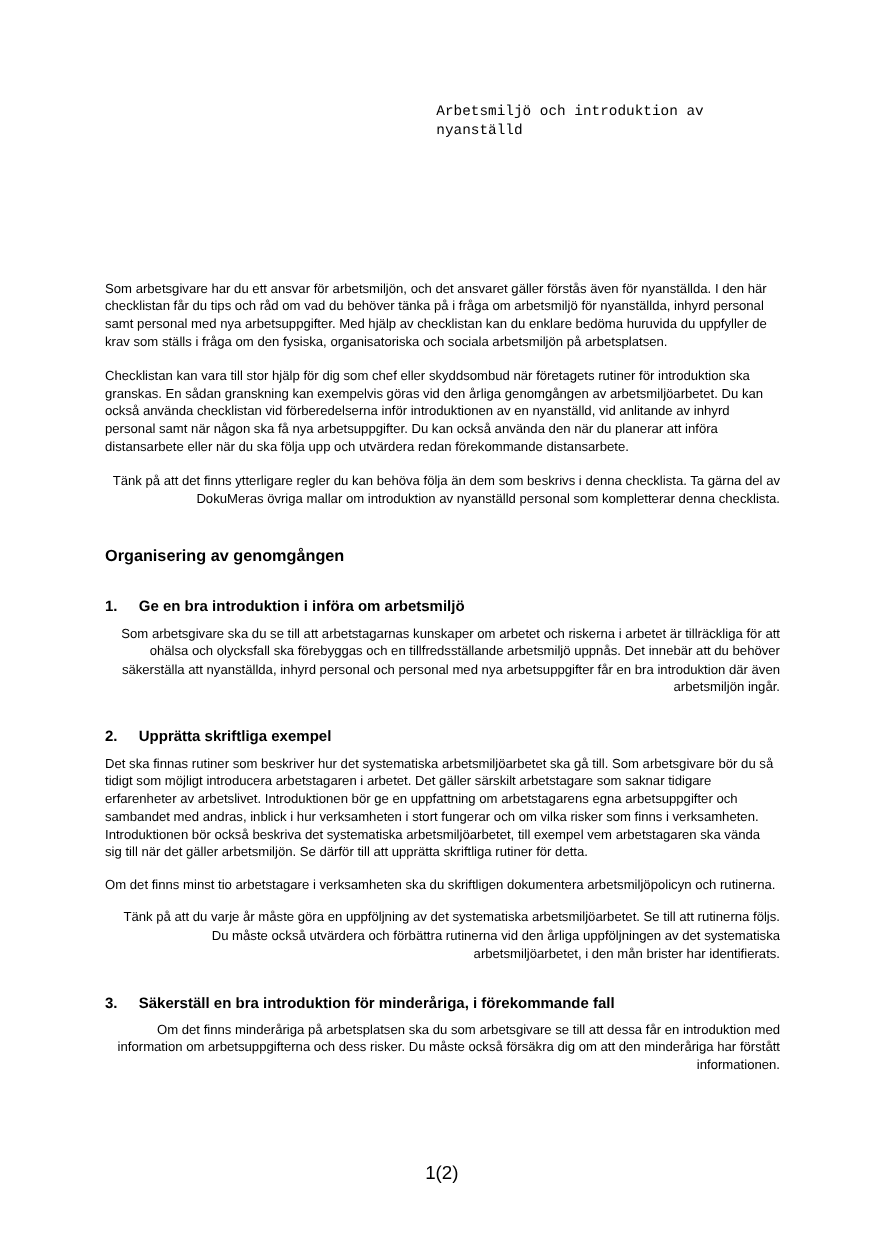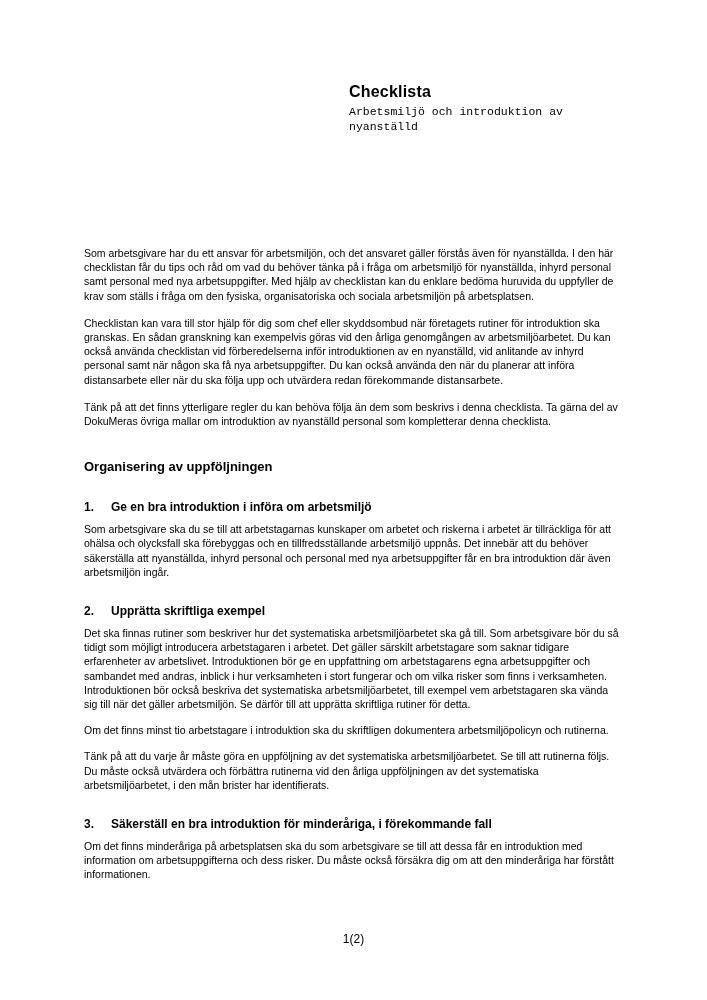--- a/index.html
+++ b/index.html
@@ -52,20 +52,21 @@
     margin-top: 112px;
   }
   p.body {
     font-size: 10.5px;
     line-height: 14.2px;
     margin: 0 0 13px 0;
     text-align: left;
   }
   p.body:last-child {
     margin-bottom: 0;
+    text-align: right;
   }
 
   
   .section-heading {
     font-size: 13px;
     font-weight: bold;
     margin-top: 31px;
     margin-bottom: 0;
     line-height: 16px;
   }
@@ -96,59 +97,58 @@
     margin-bottom: 0;
   }
 
   
   .footer {
     position: absolute;
     left: 0;
     top: 932px;
     width: 707px;
     text-align: center;
-    font-size: 12px;
+    font-size: 15px;
     line-height: 14px;
   }
 </style>
 </head>
 <body>
 
 <div class="page">
 
   <div class="content">
 
     <div class="doc-header">
-      <div class="doc-title">Checklista</div>
       <div class="doc-subtitle">Arbetsmiljö och introduktion av nyanställd</div>
     </div>
 
     <div class="intro">
       <p class="body">Som arbetsgivare har du ett ansvar för arbetsmiljön, och det ansvaret gäller förstås även för nyanställda. I den här checklistan får du tips och råd om vad du behöver tänka på i fråga om arbetsmiljö för nyanställda, inhyrd personal samt personal med nya arbetsuppgifter. Med hjälp av checklistan kan du enklare bedöma huruvida du uppfyller de krav som ställs i fråga om den fysiska, organisatoriska och sociala arbetsmiljön på arbetsplatsen.</p>
       <p class="body">Checklistan kan vara till stor hjälp för dig som chef eller skyddsombud när företagets rutiner för introduktion ska granskas. En sådan granskning kan exempelvis göras vid den årliga genomgången av arbetsmiljöarbetet. Du kan också använda checklistan vid förberedelserna inför introduktionen av en nyanställd, vid anlitande av inhyrd personal samt när någon ska få nya arbetsuppgifter. Du kan också använda den när du planerar att införa distansarbete eller när du ska följa upp och utvärdera redan förekommande distansarbete.</p>
       <p class="body">Tänk på att det finns ytterligare regler du kan behöva följa än dem som beskrivs i denna checklista. Ta gärna del av DokuMeras övriga mallar om introduktion av nyanställd personal som kompletterar denna checklista.</p>
     </div>
 
-    <div class="section-heading">Organisering av uppföljningen</div>
+    <div class="section-heading">Organisering av genomgången</div>
 
     <div class="item">
       <div class="item-title">
         <span class="item-num">1.</span>
         <span class="item-text">Ge en bra introduktion i införa om arbetsmiljö</span>
       </div>
       <p class="body">Som arbetsgivare ska du se till att arbetstagarnas kunskaper om arbetet och riskerna i arbetet är tillräckliga för att ohälsa och olycksfall ska förebyggas och en tillfredsställande arbetsmiljö uppnås. Det innebär att du behöver säkerställa att nyanställda, inhyrd personal och personal med nya arbetsuppgifter får en bra introduktion där även arbetsmiljön ingår.</p>
     </div>
 
     <div class="item">
       <div class="item-title">
         <span class="item-num">2.</span>
         <span class="item-text">Upprätta skriftliga exempel</span>
       </div>
       <p class="body">Det ska finnas rutiner som beskriver hur det systematiska arbetsmiljöarbetet ska gå till. Som arbetsgivare bör du så tidigt som möjligt introducera arbetstagaren i arbetet. Det gäller särskilt arbetstagare som saknar tidigare erfarenheter av arbetslivet. Introduktionen bör ge en uppfattning om arbetstagarens egna arbetsuppgifter och sambandet med andras, inblick i hur verksamheten i stort fungerar och om vilka risker som finns i verksamheten. Introduktionen bör också beskriva det systematiska arbetsmiljöarbetet, till exempel vem arbetstagaren ska vända sig till när det gäller arbetsmiljön. Se därför till att upprätta skriftliga rutiner för detta.</p>
-      <p class="body">Om det finns minst tio arbetstagare i introduktion ska du skriftligen dokumentera arbetsmiljöpolicyn och rutinerna.</p>
+      <p class="body">Om det finns minst tio arbetstagare i verksamheten ska du skriftligen dokumentera arbetsmiljöpolicyn och rutinerna.</p>
       <p class="body">Tänk på att du varje år måste göra en uppföljning av det systematiska arbetsmiljöarbetet. Se till att rutinerna följs. Du måste också utvärdera och förbättra rutinerna vid den årliga uppföljningen av det systematiska arbetsmiljöarbetet, i den mån brister har identifierats.</p>
     </div>
 
     <div class="item">
       <div class="item-title">
         <span class="item-num">3.</span>
         <span class="item-text">Säkerställ en bra introduktion för minderåriga, i förekommande fall</span>
       </div>
       <p class="body">Om det finns minderåriga på arbetsplatsen ska du som arbetsgivare se till att dessa får en introduktion med information om arbetsuppgifterna och dess risker. Du måste också försäkra dig om att den minderåriga har förstått informationen.</p>
     </div>

